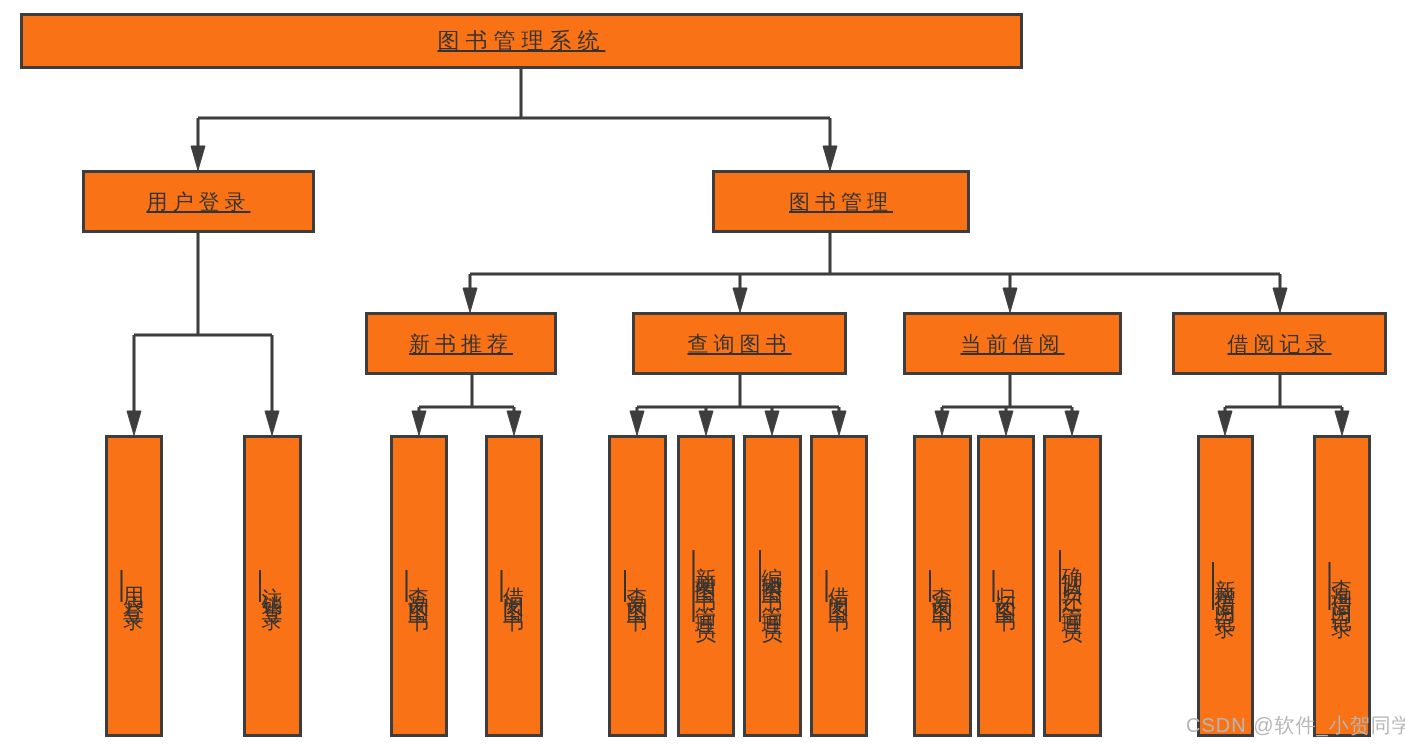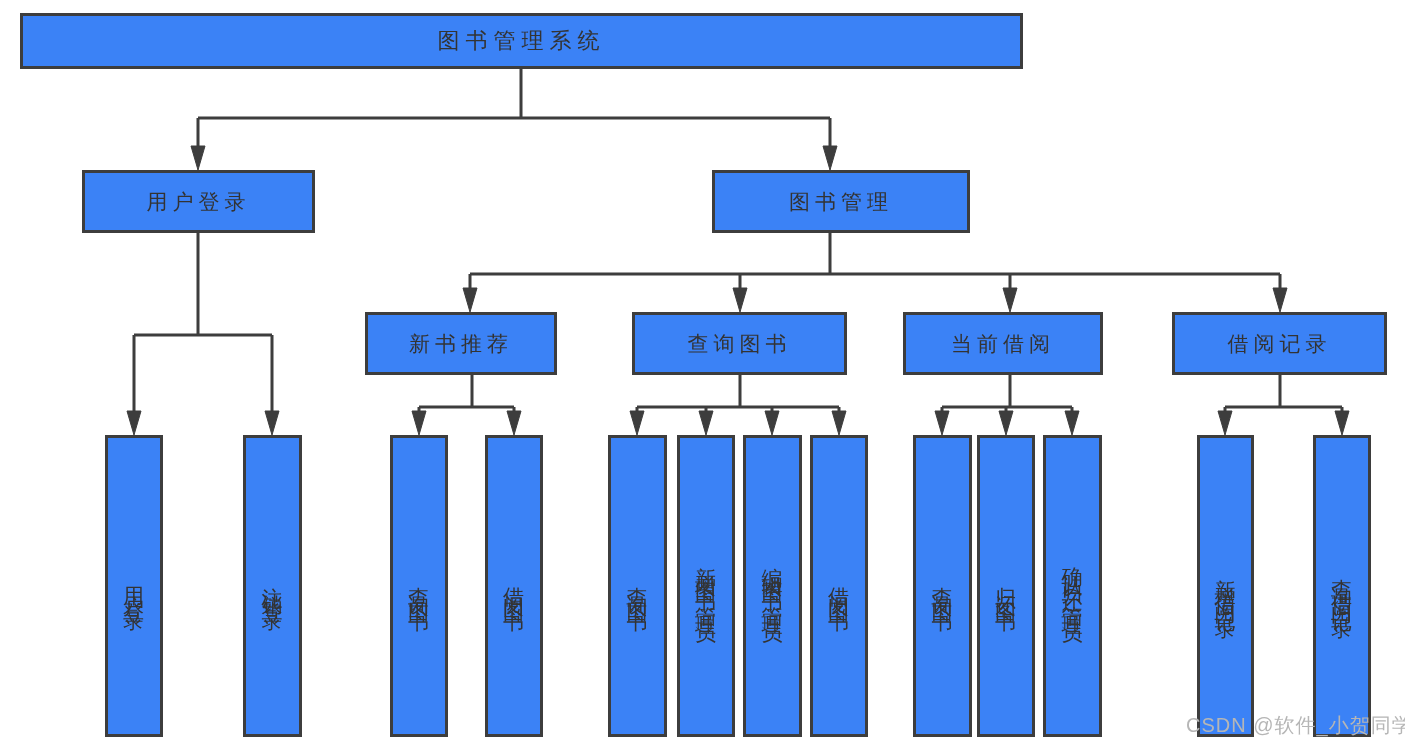--- a/index.html
+++ b/index.html
@@ -7,26 +7,27 @@
     width: 1405px; height: 747px;
     position: relative;
     background: #ffffff;
     overflow: hidden;
     font-family: "Liberation Sans", "DejaVu Sans", sans-serif;
   }
   .node {
     position: absolute;
     box-sizing: border-box;
     border: 3px solid #3d3d3d;
-    background: #3b82f6;
+    background: #f97316;
     color: #333333;
     display: flex;
     align-items: center;
     justify-content: center;
     text-align: center;
+    text-decoration: underline;
   }
   .h { font-size: 21px; letter-spacing: 5px; }
   .r { font-size: 22px; letter-spacing: 6px; }
   .v {
     writing-mode: vertical-rl;
     text-orientation: mixed;
     font-size: 21px;
     letter-spacing: 8px;
     line-height: 1;
   }
@@ -82,21 +83,21 @@
   <polygon points="1335,411 1349,411 1342,435"></polygon>
 </svg>
 
 <div class="node h r" style="left:20px; top:13px; width:1003px; height:56px">图书管理系统</div>
 
 <div class="node h" style="left:82px; top:170px; width:233px; height:63px">用户登录</div>
 <div class="node h" style="left:712px; top:170px; width:258px; height:63px">图书管理</div>
 
 <div class="node h" style="left:365px; top:312px; width:192px; height:63px">新书推荐</div>
 <div class="node h" style="left:632px; top:312px; width:215px; height:63px">查询图书</div>
-<div class="node h" style="left:903px; top:312px; width:200px; height:63px">当前借阅</div>
+<div class="node h" style="left:903px; top:312px; width:219px; height:63px">当前借阅</div>
 <div class="node h" style="left:1172px; top:312px; width:215px; height:63px">借阅记录</div>
 
 <div class="node v" style="left:105px; top:435px; width:58px; height:302px">用户登录</div>
 <div class="node v" style="left:243px; top:435px; width:59px; height:302px">注销登录</div>
 
 <div class="node v" style="left:390px; top:435px; width:58px; height:302px">查询图书</div>
 <div class="node v" style="left:485px; top:435px; width:58px; height:302px">借阅图书</div>
 
 <div class="node v" style="left:608px; top:435px; width:59px; height:302px">查询图书</div>
 <div class="node v" style="left:677px; top:435px; width:58px; height:302px">新增图书（管理员）</div>

